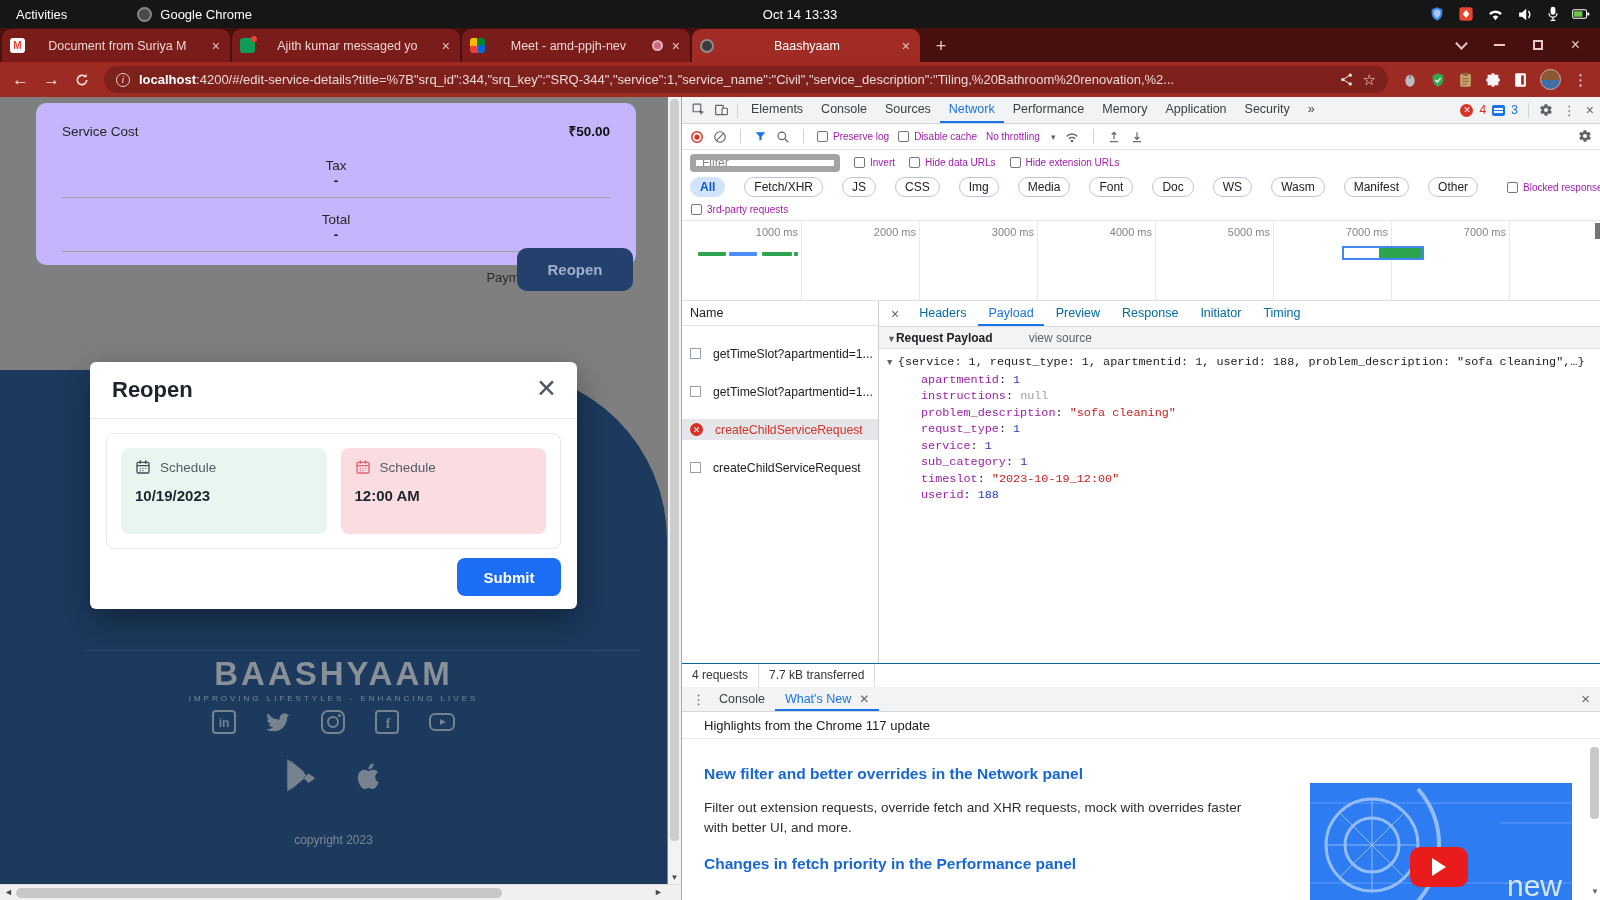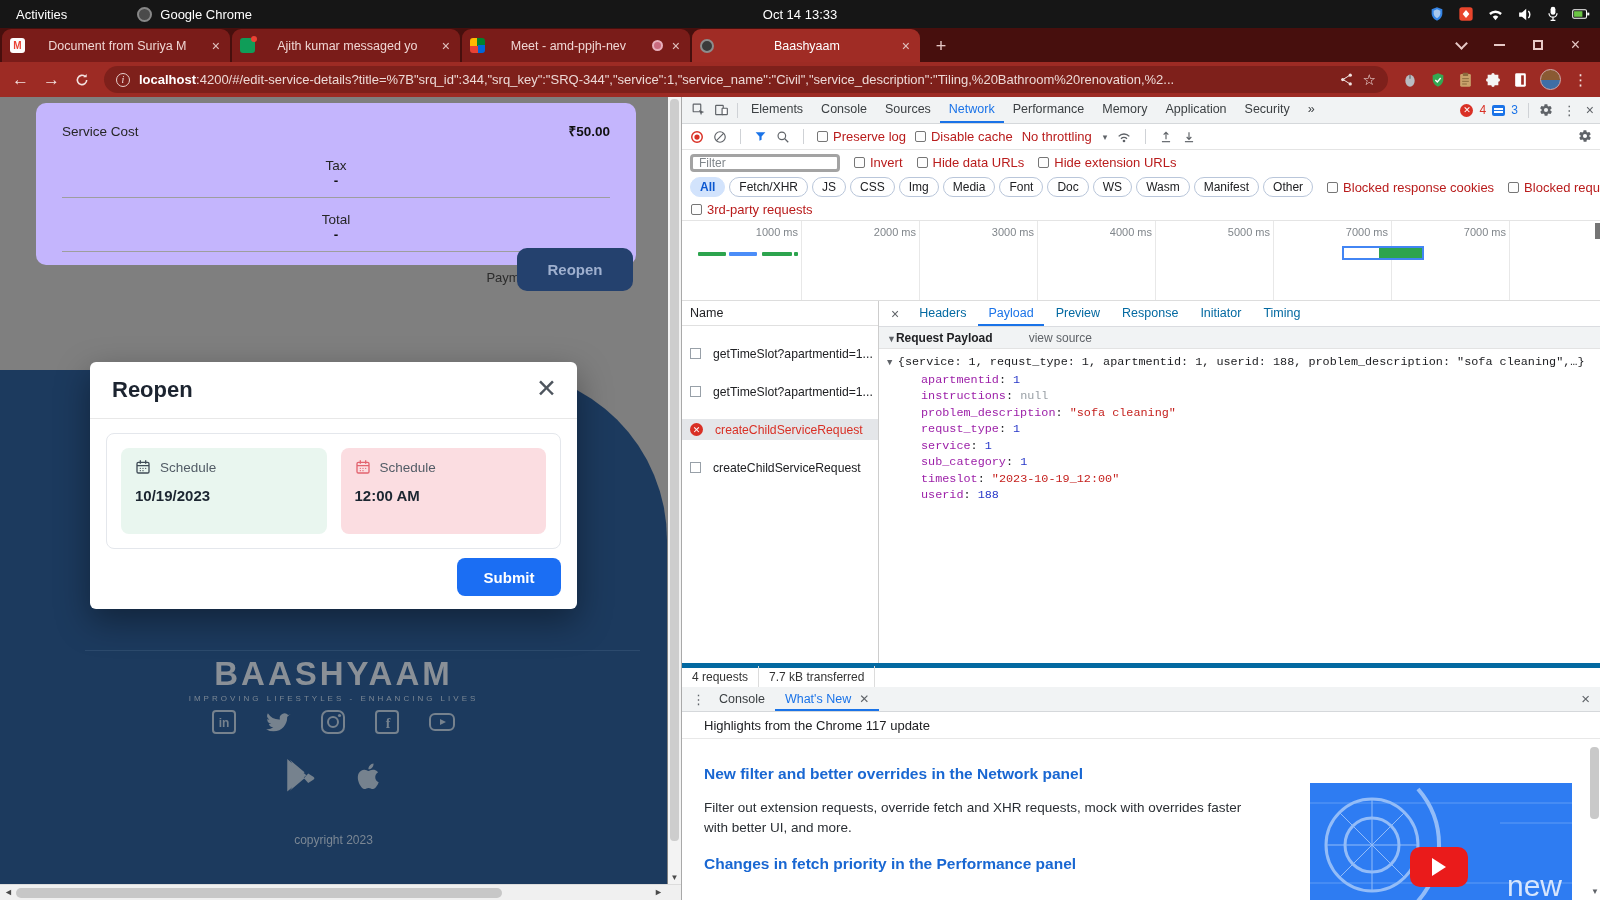--- a/index.html
+++ b/index.html
@@ -100,29 +100,29 @@
   .errball { width:13px; height:13px; border-radius:50%; background:#d93025; color:#fff; font-size:9px; display:flex; align-items:center; justify-content:center; }
   .errnum { color:#d93025; }
   .msgico { width:13px; height:11px; border-radius:2px; background:#1a73e8; position:relative; }
   .msgico::after { content:""; position:absolute; left:2px; top:3px; width:9px; height:2px; background:#fff; box-shadow:0 3px 0 #fff; }
   .msgnum { color:#1a73e8; }
   .gray-ic { color:#5f6368; }
   .dots { font-size:13px; color:#5f6368; padding:0 4px; }
 
   .dt-toolbar { height:26px; background:#fff; border-bottom:1px solid #e4e4e4; display:flex; align-items:center; padding:0 8px; gap:9px; flex:none; position:relative; }
   .cb { width:11px; height:11px; border:1px solid #767676; border-radius:2px; background:#fdfdfd; flex:none; }
-  .lab { font-size:13px; color:#b91c1c; white-space:nowrap; }
+  .lab { font-size:10px; color:#a21caf; white-space:nowrap; }
   .cbgrp { display:flex; align-items:center; gap:5px; }
   .tb-right { position:absolute; right:8px; top:5px; }
 
   .dt-filterrow { height:25px; display:flex; align-items:center; padding:0 8px; gap:14px; flex:none; }
-  .filter-input { width:150px; height:18px; border:3px solid #a3a3a3; border-radius:4px; font-size:12px; padding:0 6px; color:#14532d; font-family:"Liberation Sans",sans-serif; }
+  .filter-input { width:150px; height:18px; border:6px solid #a3a3a3; border-radius:4px; font-size:12px; padding:0 6px; color:#14532d; font-family:"Liberation Sans",sans-serif; }
   .filter-input::placeholder { color:#80868b; }
 
-  .dt-chiprow { height:24px; display:flex; align-items:center; padding:0 8px; gap:4px; flex:none; }
+  .dt-chiprow { height:24px; display:flex; align-items:center; padding:0 8px; gap:19px; flex:none; }
   .chip { padding:2px 9px; border:1px solid #b9c6da; border-radius:11px; font-size:12px; color:#202124; background:#fff; white-space:nowrap; }
   .chip.sel { background:#d2e3fc; border-color:#d2e3fc; color:#0b57d0; font-weight:bold; }
   .chiprow-cbs { margin-left:10px; display:flex; gap:14px; }
 
   .dt-thirdparty { height:22px; display:flex; align-items:center; gap:6px; padding:0 9px; border-bottom:1px solid #e4e4e4; flex:none; }
 
   .dt-timeline { height:80px; position:relative; border-bottom:1px solid #ddd; flex:none; overflow:hidden; }
   .gridline { position:absolute; top:0; bottom:0; width:1px; background:#e8e8e8; }
   .tick { position:absolute; top:5px; width:70px; text-align:right; font-size:11px; color:#80868b; }
   .minibar { position:absolute; top:31px; height:4px; border-radius:1px; }
@@ -149,21 +149,21 @@
   .pl-head .vs { color:#5f6368; }
   .tree { font-family:"DejaVu Sans Mono",monospace; font-size:11.8px; line-height:16.5px; padding:5px 0 0 8px; }
   .tline { white-space:nowrap;font-family:Liberation Mono, monospace; }
   .tchild { padding-left:34px; }
   .k { color:#9c1fa8; }
   .v-num { color:#2636c8; }
   .v-str { color:#c5221f; }
   .v-null { color:#9aa0a6; }
   .caret { color:#5f6368; font-size:9px; }
 
-  .dt-status { height:24px; border-top:5px solid #0369a1; display:flex; align-items:center; font-size:12px; color:#333; flex:none; }
+  .dt-status { height:24px; border-top:1px solid #0369a1; display:flex; align-items:center; font-size:12px; color:#333; flex:none; }
   .st-item { padding:0 10px; border-right:1px solid #dcdcdc; line-height:23px; }
 
   .drawer-tabs { height:25px; background:#f1f3f4; border-bottom:1px solid #d5d8db; display:flex; align-items:center; padding:0 6px; flex:none; position:relative; }
   .dr-tab { padding:0 10px; line-height:23px; font-size:12.5px; color:#3c4043; height:100%; display:flex; align-items:center; gap:7px; }
   .dr-tab.active { color:#1a73e8; box-shadow:inset 0 -2px 0 #1a73e8;gap:8px; }
   .dr-x { color:#5f6368; font-size:12px; }
   .drawer-close { position:absolute; right:10px; top:3px; color:#5f6368; font-size:15px; }
 
   .drawer-head { height:27px; border-bottom:1px solid #e8e8e8; display:flex; align-items:center; padding-left:22px; font-size:13px; color:#202124; flex:none; }
   .drawer-body { flex:1; position:relative; padding:26px 0 0 22px; overflow:hidden; }

